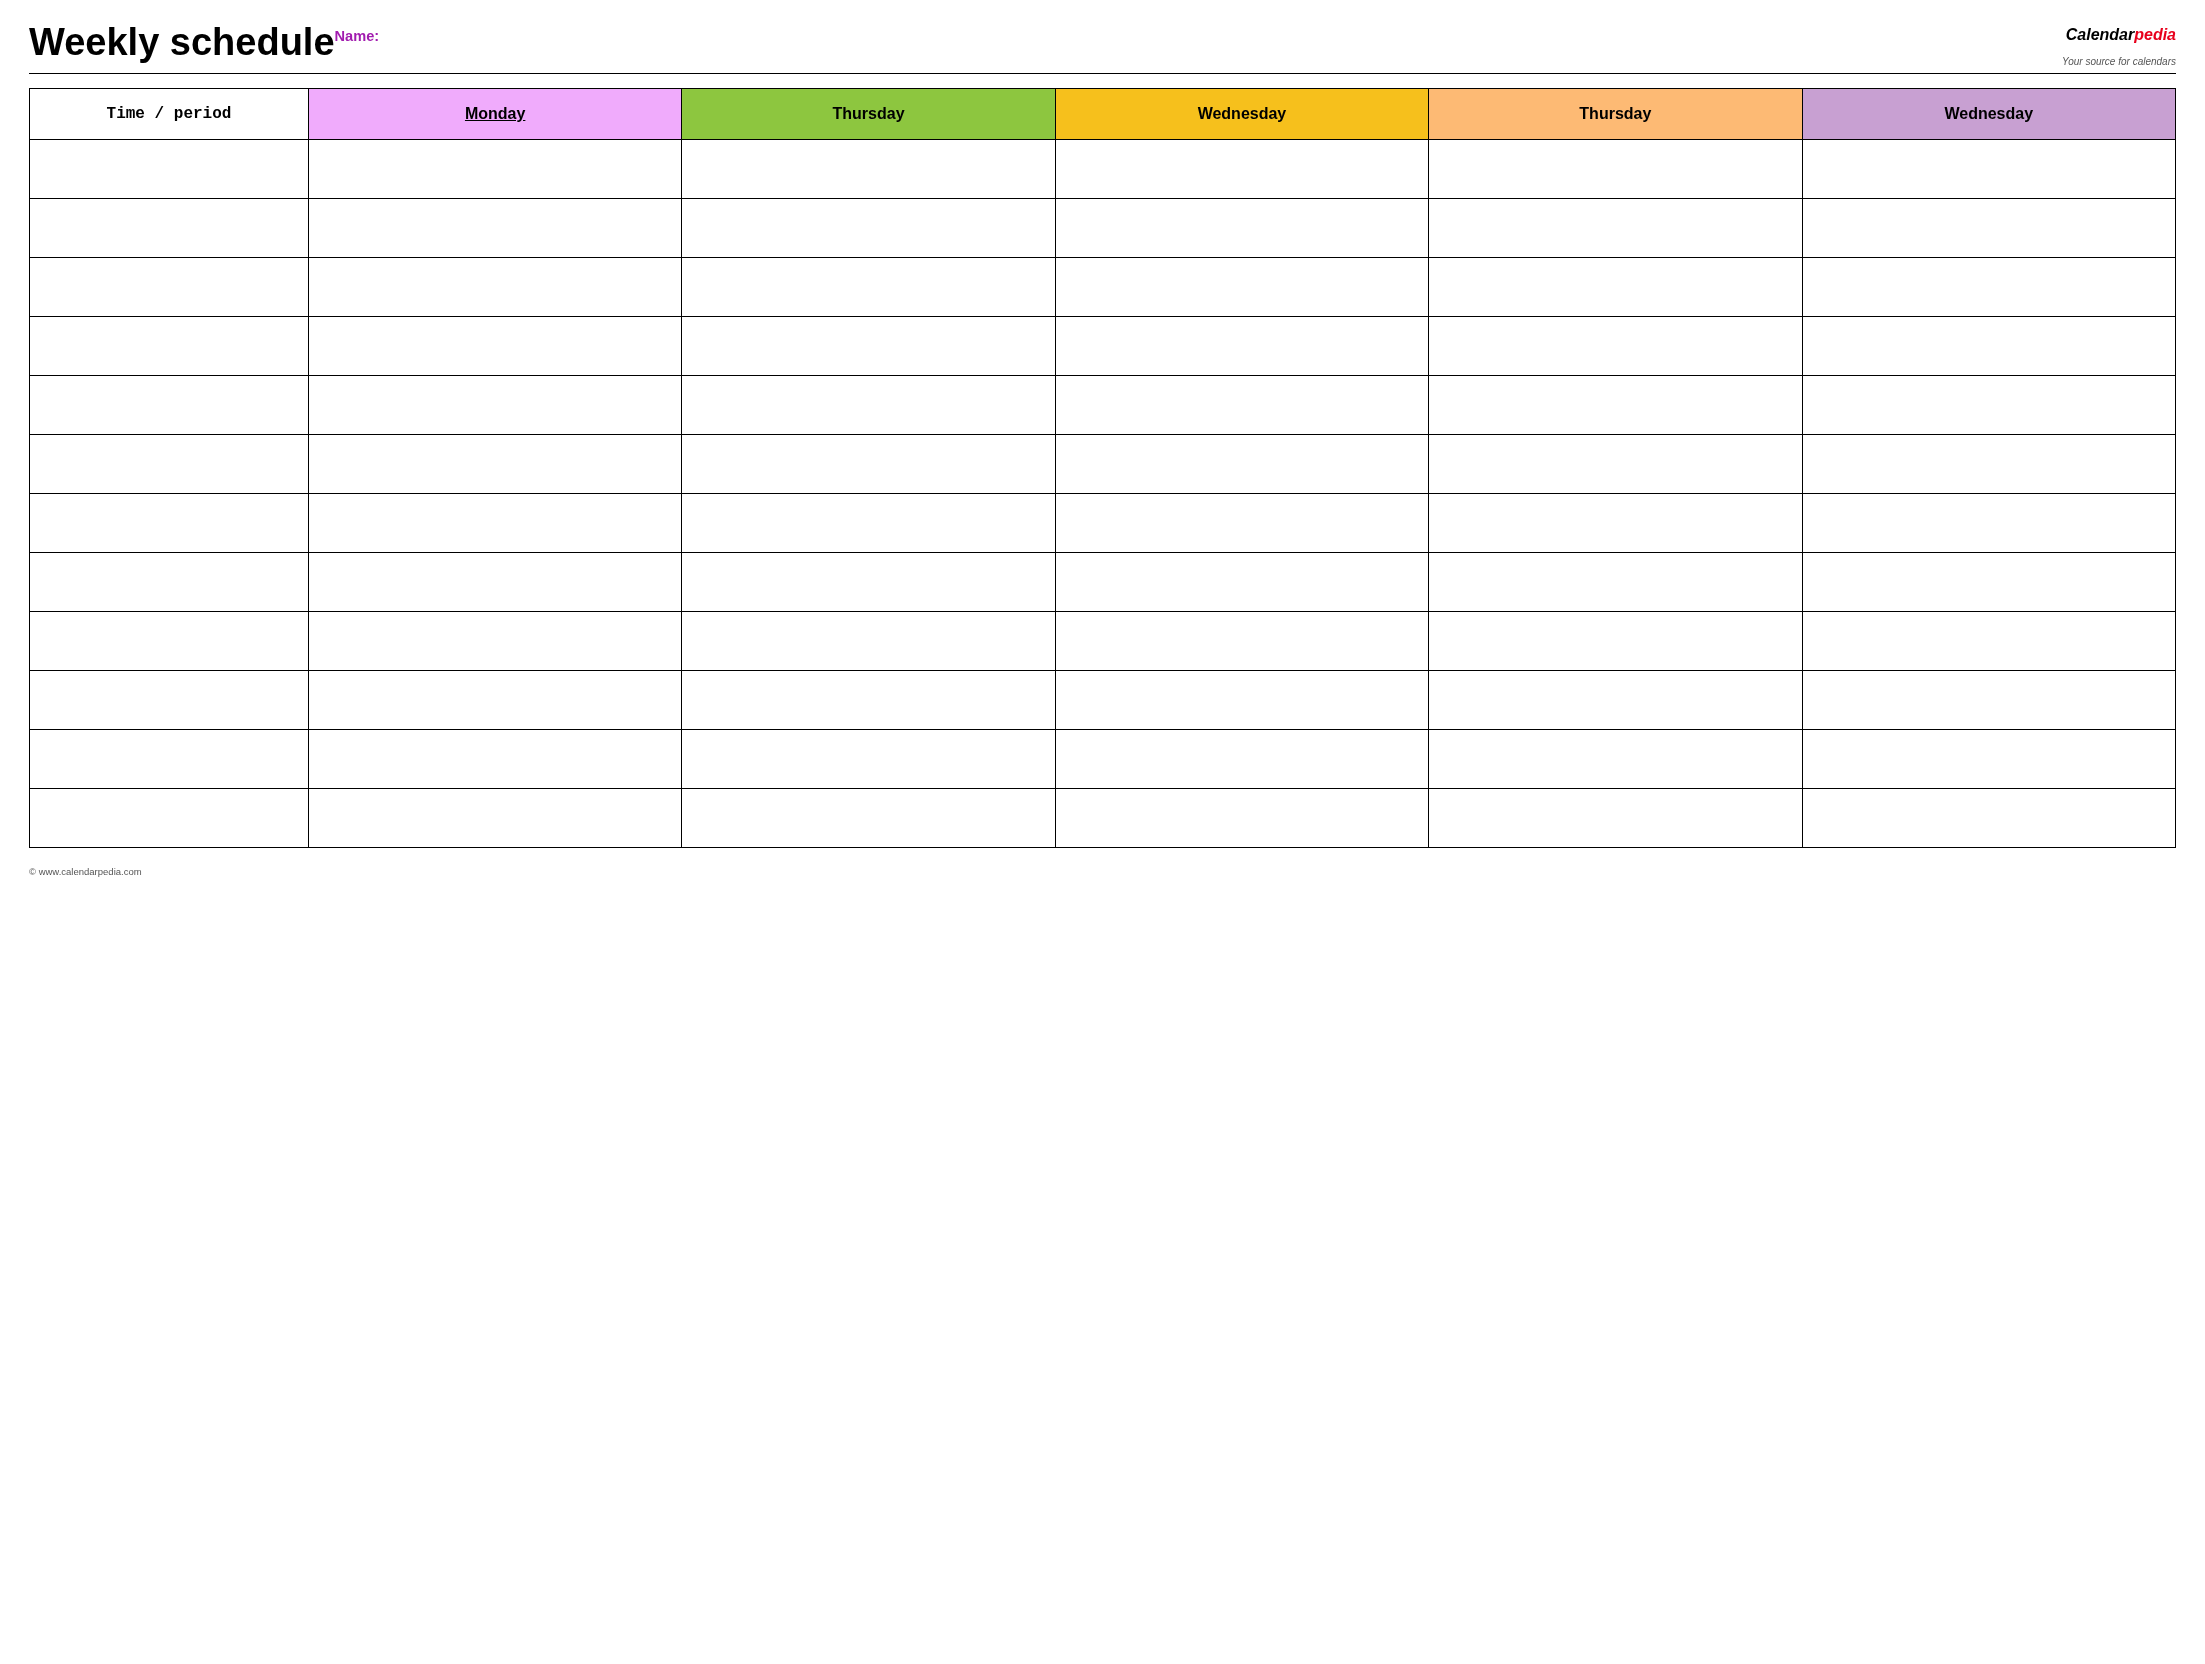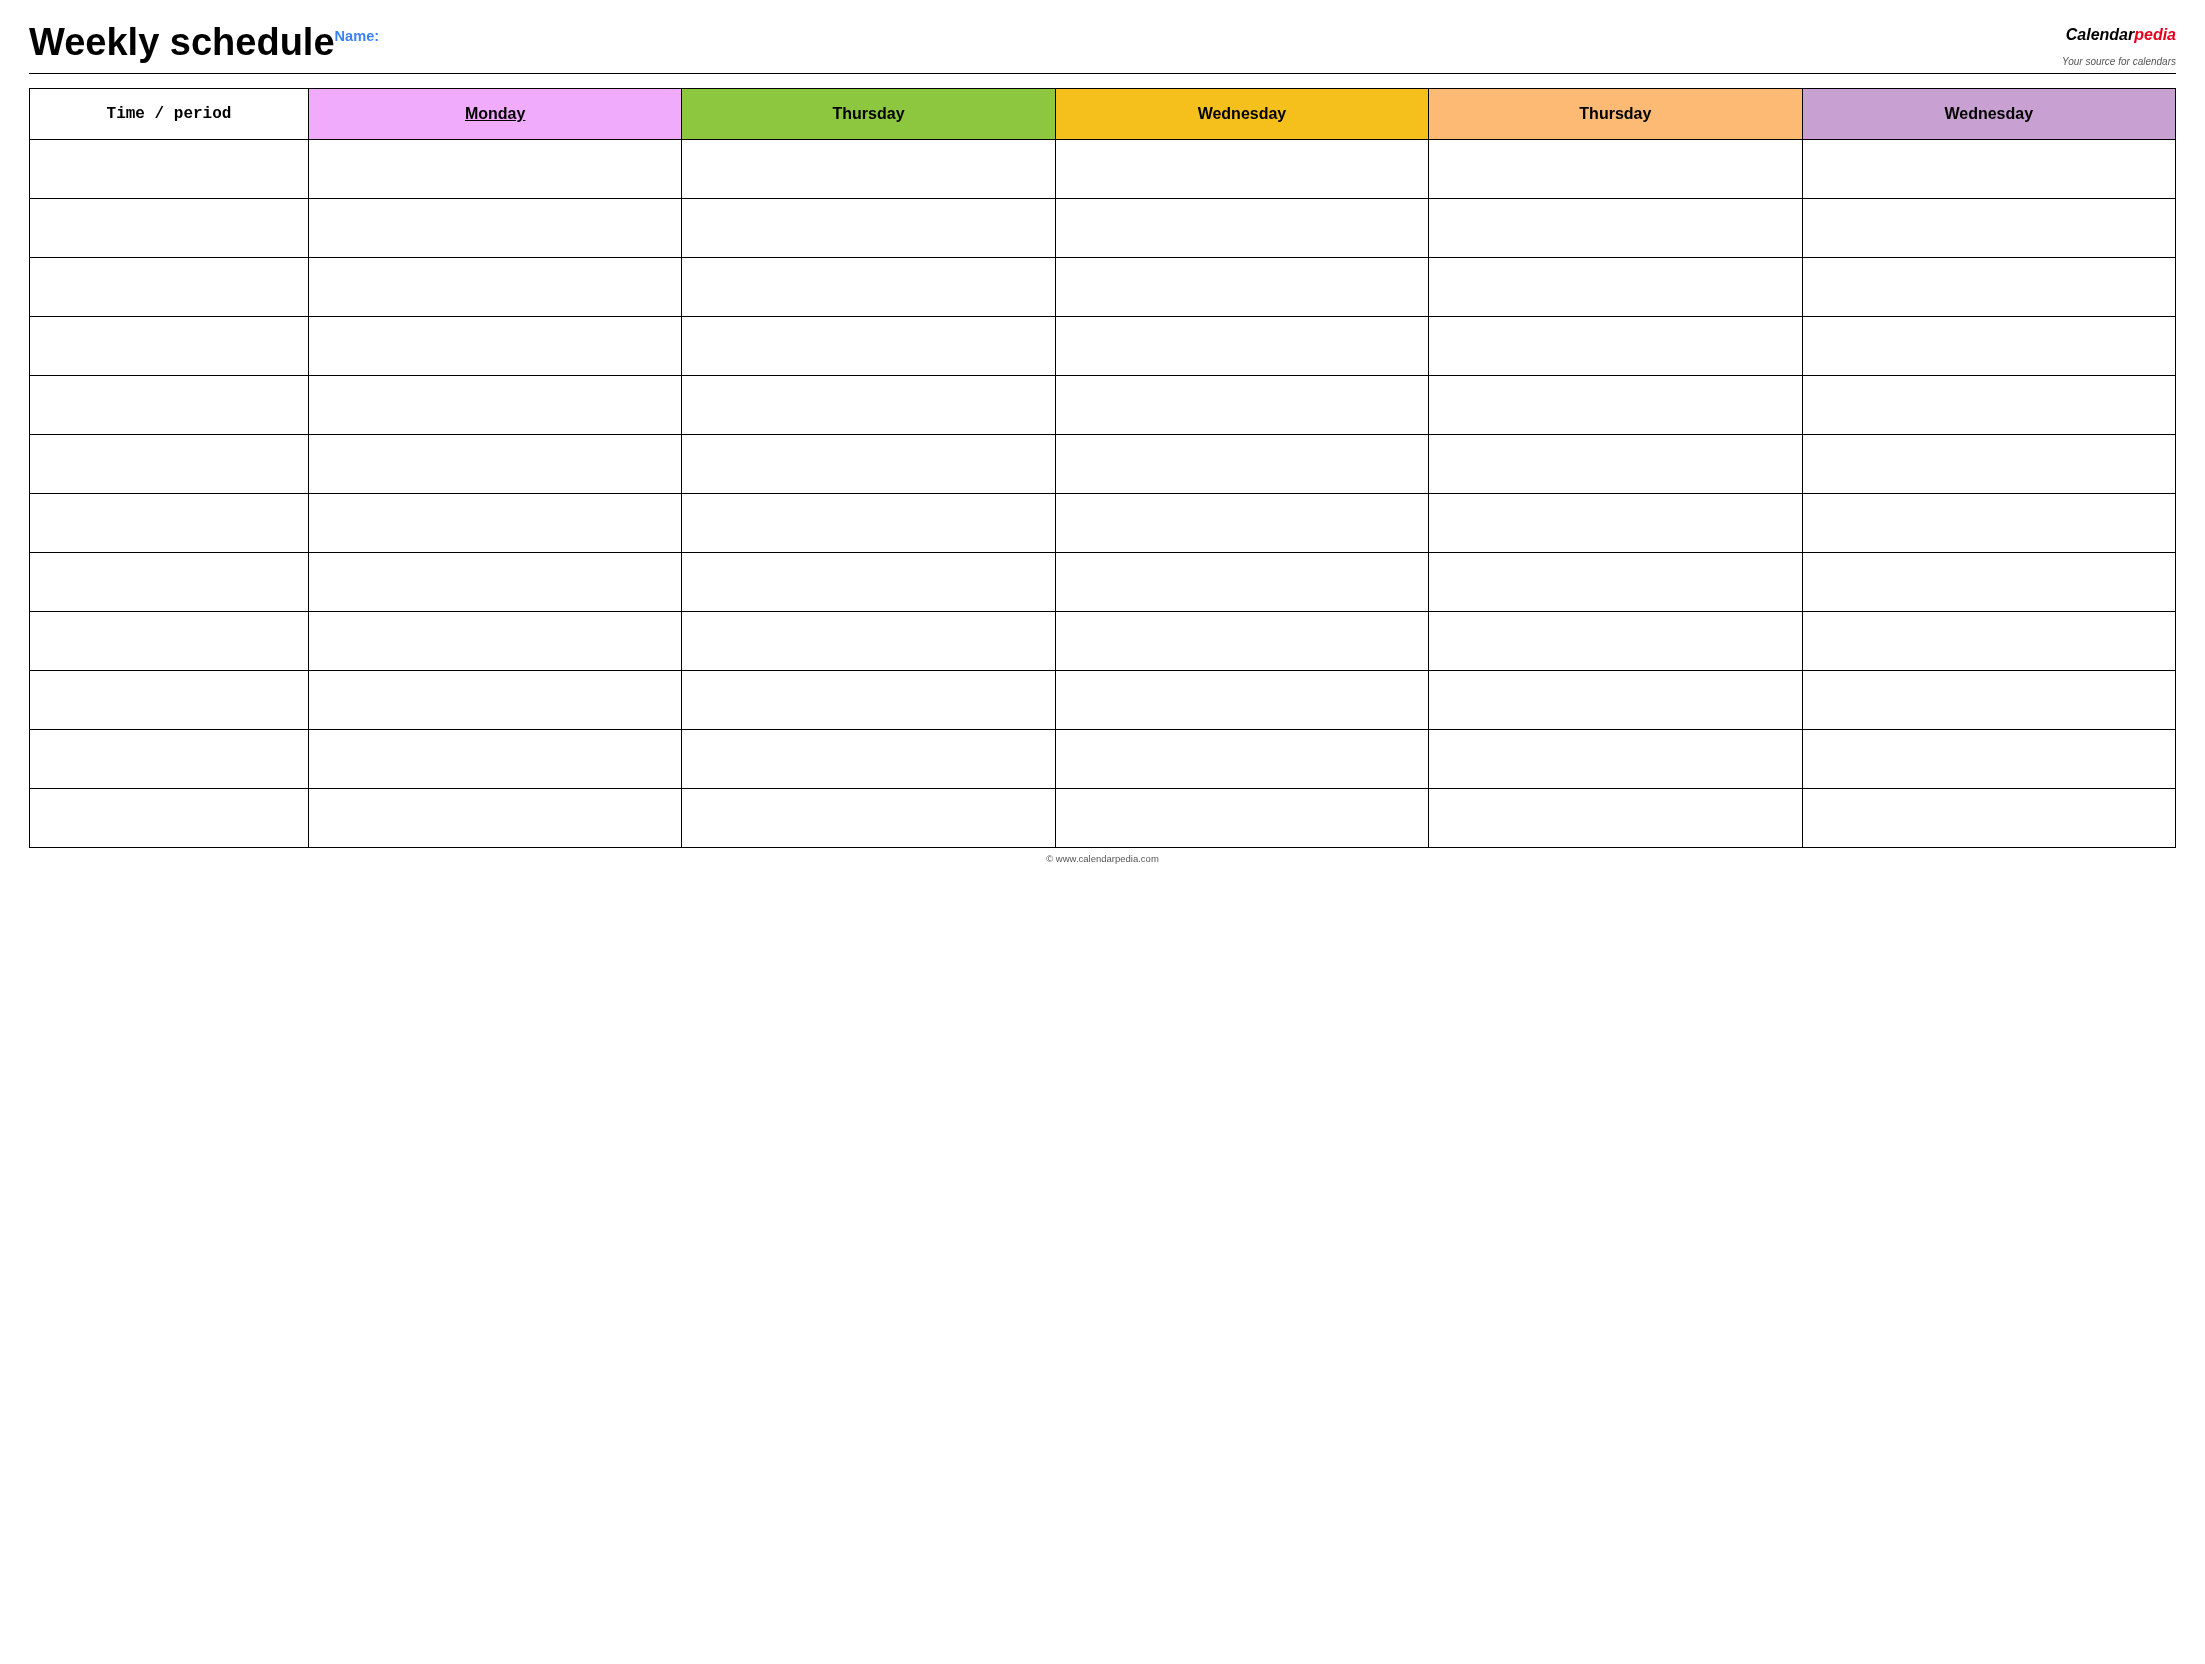--- a/index.html
+++ b/index.html
@@ -30,21 +30,21 @@
     .page-title {
       font-size: 38px;
       font-weight: bold;
       color: #000000;
       line-height: 1.1;
     }
 
     .name-label {
       font-size: 14.6px;
       font-weight: bold;
-      color: #3b82f6;
+      color: #a21caf;
       margin-top: 5.9px;
     }
 
     .logo-section {
       display: flex;
       flex-direction: column;
       align-items: flex-end;
       padding-top: 3.7px;
       font-style: italic;
     }
@@ -122,24 +122,23 @@
     .col-friday {
       width: 17.4%;
       background: #c8a0d2;
     }
 
     .schedule-table tbody td {
       background: #ffffff;
     }
 
     .footer {
-      margin-top: 5px;
+      margin-top: 18px;
       font-size: 9.5px;
       color: #555555;
-      text-align: center;
     }
   </style>
 </head>
 <body>
 
 <div class="header">
   <div class="title-section">
     <h1 class="page-title">Weekly schedule</h1>
     <div class="name-label">Name:</div>
   </div>

